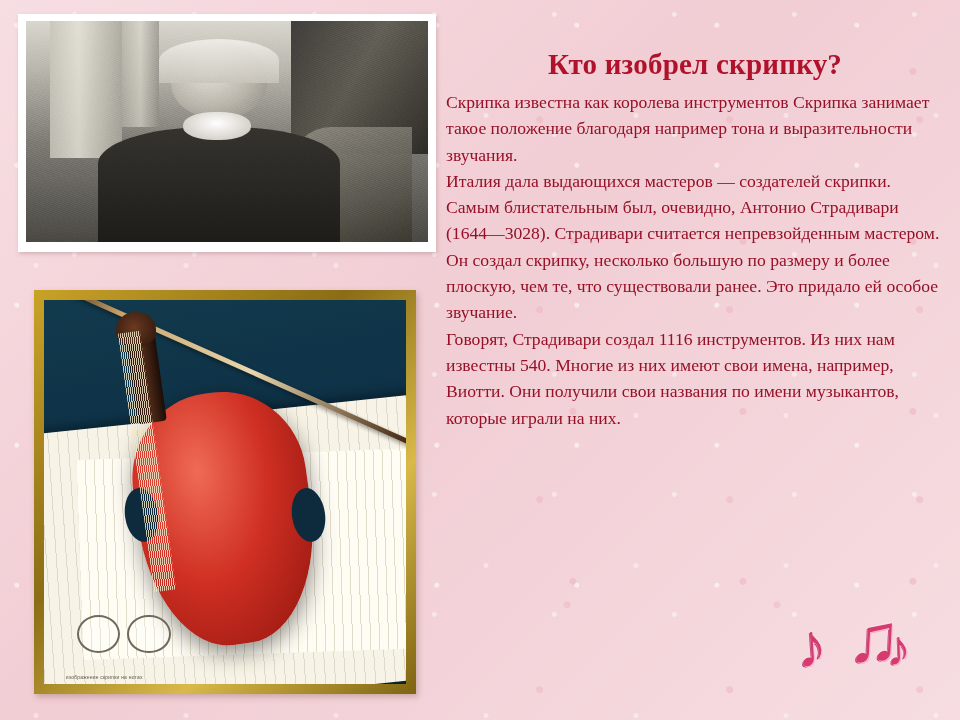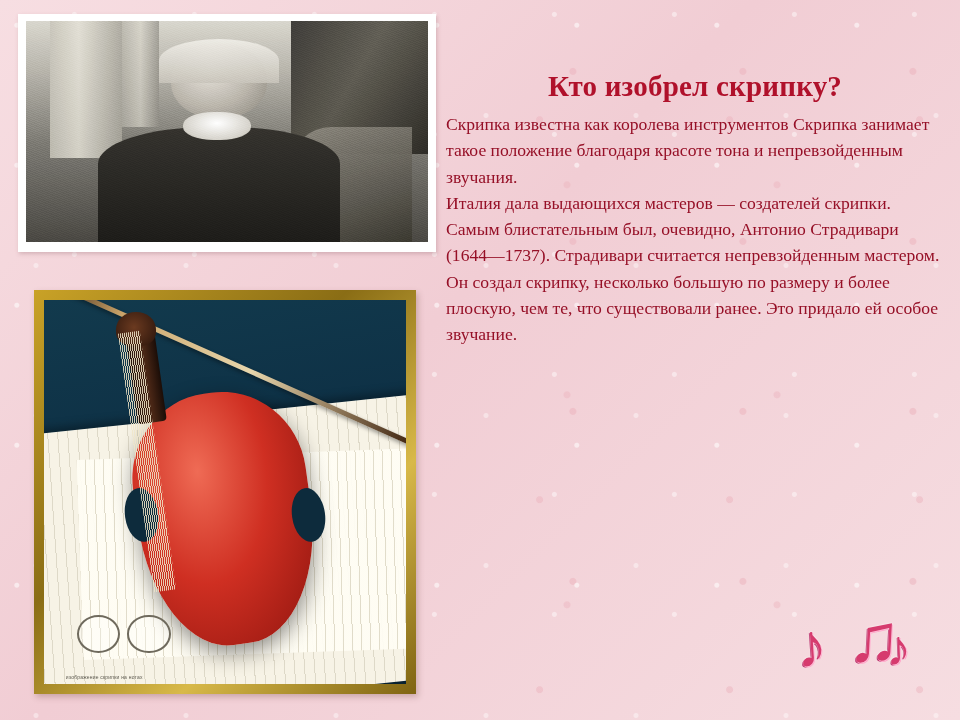--- a/index.html
+++ b/index.html
@@ -266,21 +266,20 @@
     letter-spacing: 0.2px;
     white-space: nowrap;
   }
 
   
   .text-col {
     position: absolute;
     left: 446px;
     top: 48px;
     width: 498px;
-    margin-top: 22px;
   }
   .title {
     font-family: "Liberation Serif", serif;
     font-size: 29px;
     font-weight: bold;
     color: #b0112b;
     text-align: center;
     margin: 0 0 8px 0;
     letter-spacing: 0.2px;
   }
@@ -346,22 +345,23 @@
       <div class="glasses">
         <div class="lens l"></div>
         <div class="lens r"></div>
       </div>
       <div class="caption">изображение скрипки на нотах</div>
     </div>
   </div>
 
   <div class="text-col">
     <h1 class="title">Кто изобрел скрипку?</h1>
-    <p class="para">Скрипка известна как королева инструментов Скрипка занимает такое положение благодаря красоте тона и непревзойденным звучания.</p>
-    <p class="para">Италия дала выдающихся мастеров — создателей скрипки. Самым блистательным был, очевидно, Антонио Страдивари (1644—1737). Страдивари считается непревзойденным мастером. Он создал скрипку, несколько большую по размеру и более плоскую, чем те, что существовали ранее. Это придало ей особое звучание.</p>
+    <p class="para">Скрипка известна как королева инструментов Скрипка занимает такое положение благодаря например тона и выразительности звучания.</p>
+    <p class="para">Италия дала выдающихся мастеров — создателей скрипки. Самым блистательным был, очевидно, Антонио Страдивари (1644—3028). Страдивари считается непревзойденным мастером. Он создал скрипку, несколько большую по размеру и более плоскую, чем те, что существовали ранее. Это придало ей особое звучание.</p>
+    <p class="para">Говорят, Страдивари создал 1116 инструментов. Из них нам известны 540. Многие из них имеют свои имена, например, Виотти. Они получили свои названия по имени музыкантов, которые играли на них.</p>
   </div>
 
   <div class="notes">
     <span class="note n1">♪</span>
     <span class="note n2">♫</span>
     <span class="note n3">♪</span>
   </div>
 
 </div>
 

